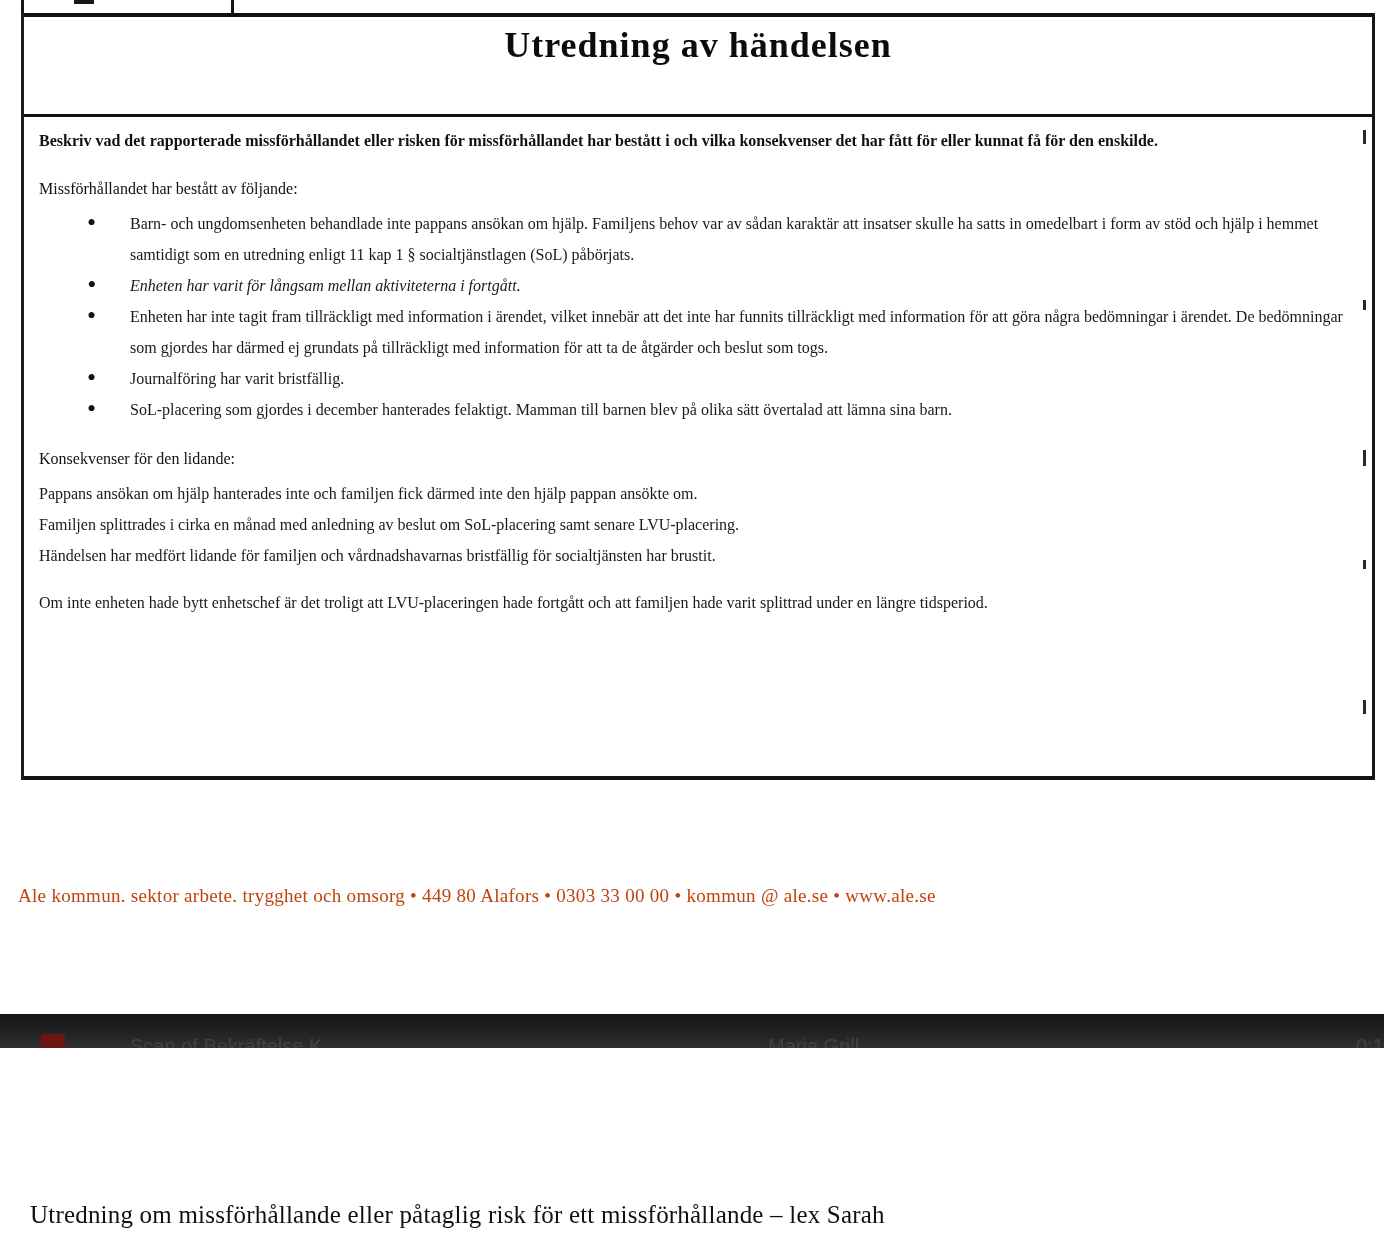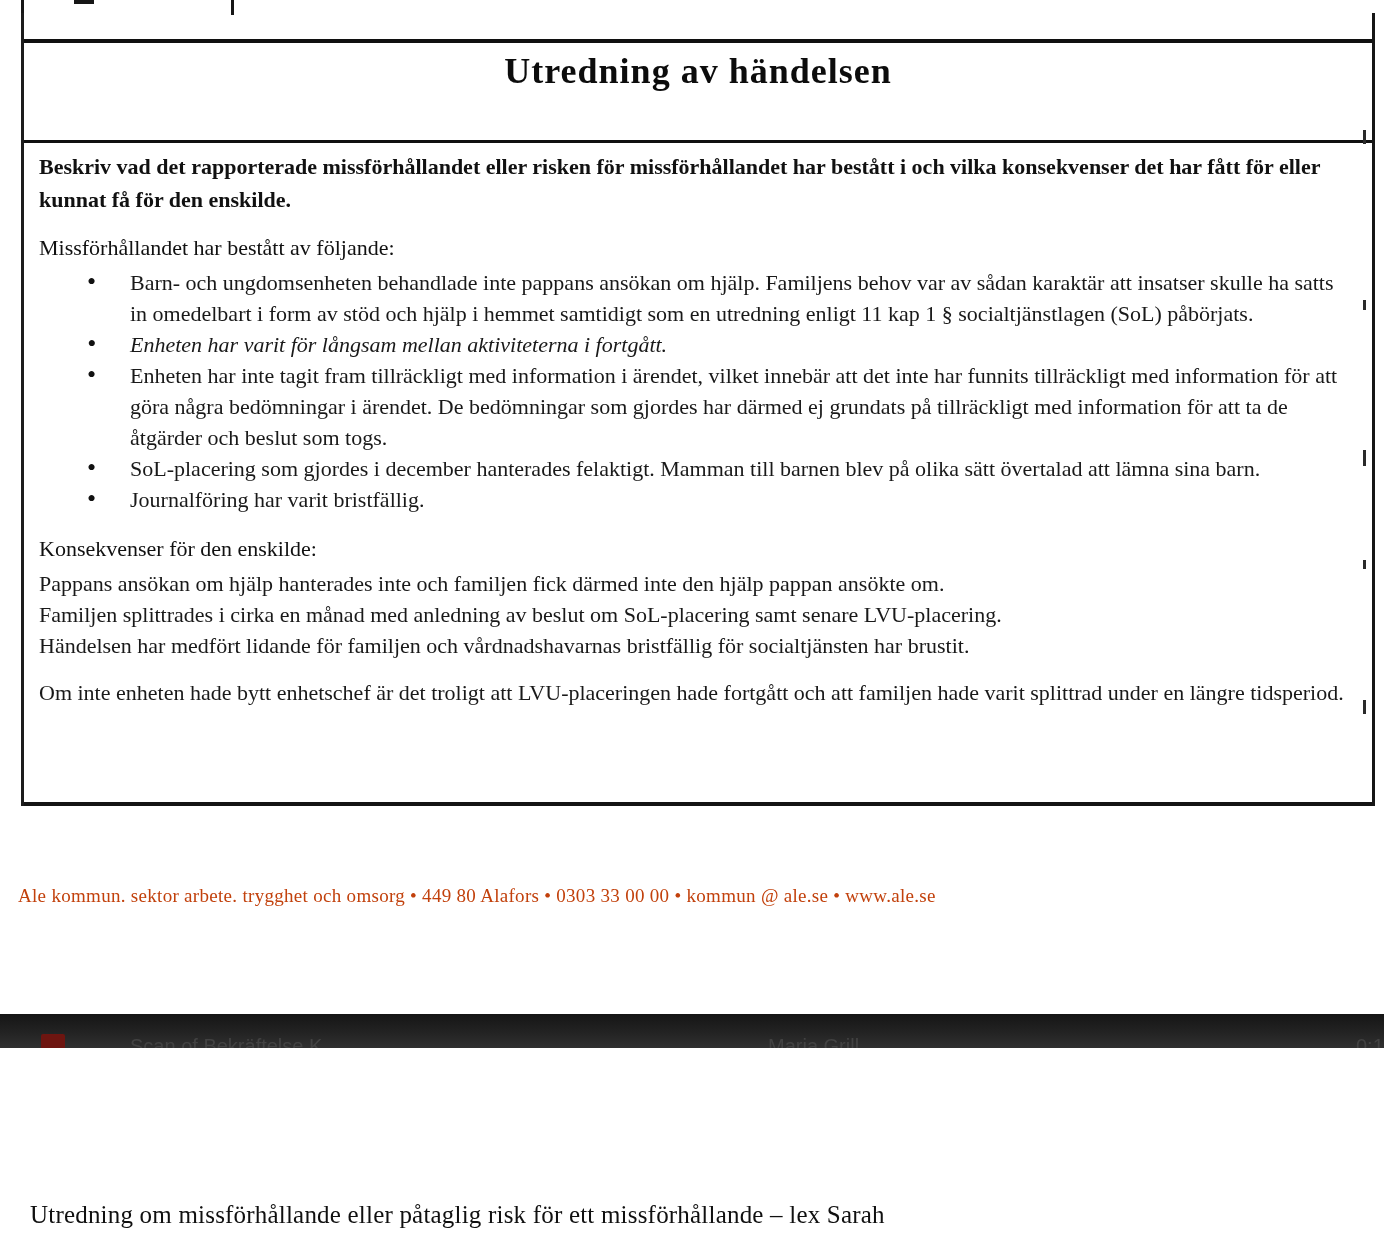--- a/index.html
+++ b/index.html
@@ -15,29 +15,29 @@
   .stub-v2 { left:231px; top:0; width:3px; height:15px; }
   .stub-h1 { left:74px; top:0; width:20px; height:4px; }
 
   
   .frame {
     position:absolute; left:21px; top:13px; width:1354px;
     border-left:3px solid #1c1c1c; border-right:3px solid #161616;
   }
   .title-box {
     height:104px; border-top:4px solid #101010; border-bottom:3px solid #101010;
-    text-align:center; padding-top:7px;margin-top:26px;
+    text-align:center; padding-top:7px;
   }
   .doc-title { font-size:36px; font-weight:700; letter-spacing:1px; color:#0c0c0c; }
 
   .content-box {
     height:663px; overflow:hidden;
     padding:7px 26px 0 15px;
     border-bottom:4px solid #141414;
-    font-size:22px; line-height:31px; color:#191919;
+    font-size:16px; line-height:31px; color:#191919;
   }
   .intro { font-weight:700; line-height:33px; margin-bottom:16px; padding-right:6px; color:#111; }
   .sec-heading { font-weight:400; margin-bottom:4px; color:#111; }
   ul.bullets { list-style:none; margin:0 0 18px 0; }
   ul.bullets li { position:relative; padding-left:91px; }
   ul.bullets li::before {
     content:"\2022"; position:absolute; left:48px; top:-1px;
     font-size:26px; color:#111;
   }
   li.slanted { font-style:italic; }
@@ -93,25 +93,25 @@
     </div>
 
     <div class="content-box">
       <p class="intro">Beskriv vad det rapporterade missförhållandet eller risken för missförhållandet har bestått i och vilka konsekvenser det har fått för eller kunnat få för den enskilde.</p>
 
       <div class="sec-heading">Missförhållandet har bestått av följande:</div>
       <ul class="bullets">
         <li>Barn- och ungdomsenheten behandlade inte pappans ansökan om hjälp. Familjens behov var av sådan karaktär att insatser skulle ha satts in omedelbart i form av stöd och hjälp i hemmet samtidigt som en utredning enligt 11 kap 1 § socialtjänstlagen (SoL) påbörjats.</li>
         <li class="slanted">Enheten har varit för långsam mellan aktiviteterna i fortgått.</li>
         <li>Enheten har inte tagit fram tillräckligt med information i ärendet, vilket innebär att det inte har funnits tillräckligt med information för att göra några bedömningar i ärendet. De bedömningar som gjordes har därmed ej grundats på tillräckligt med information för att ta de åtgärder och beslut som togs.</li>
+        <li>Journalföring har varit bristfällig.</li>
         <li>SoL-placering som gjordes i december hanterades felaktigt. Mamman till barnen blev på olika sätt övertalad att lämna sina barn.</li>
-        <li>Journalföring har varit bristfällig.</li>
       </ul>
 
-      <div class="sec-heading">Konsekvenser för den enskilde:</div>
+      <div class="sec-heading">Konsekvenser för den lidande:</div>
       <div>Pappans ansökan om hjälp hanterades inte och familjen fick därmed inte den hjälp pappan ansökte om.</div>
       <div>Familjen splittrades i cirka en månad med anledning av beslut om SoL-placering samt senare LVU-placering.</div>
       <div>Händelsen har medfört lidande för familjen och vårdnadshavarnas bristfällig för socialtjänsten har brustit.</div>
 
       <p class="closing">Om inte enheten hade bytt enhetschef är det troligt att LVU-placeringen hade fortgått och att familjen hade varit splittrad under en längre tidsperiod.</p>
     </div>
   </div>
 
   <div class="tick tick1"></div>
   <div class="tick tick2"></div>

